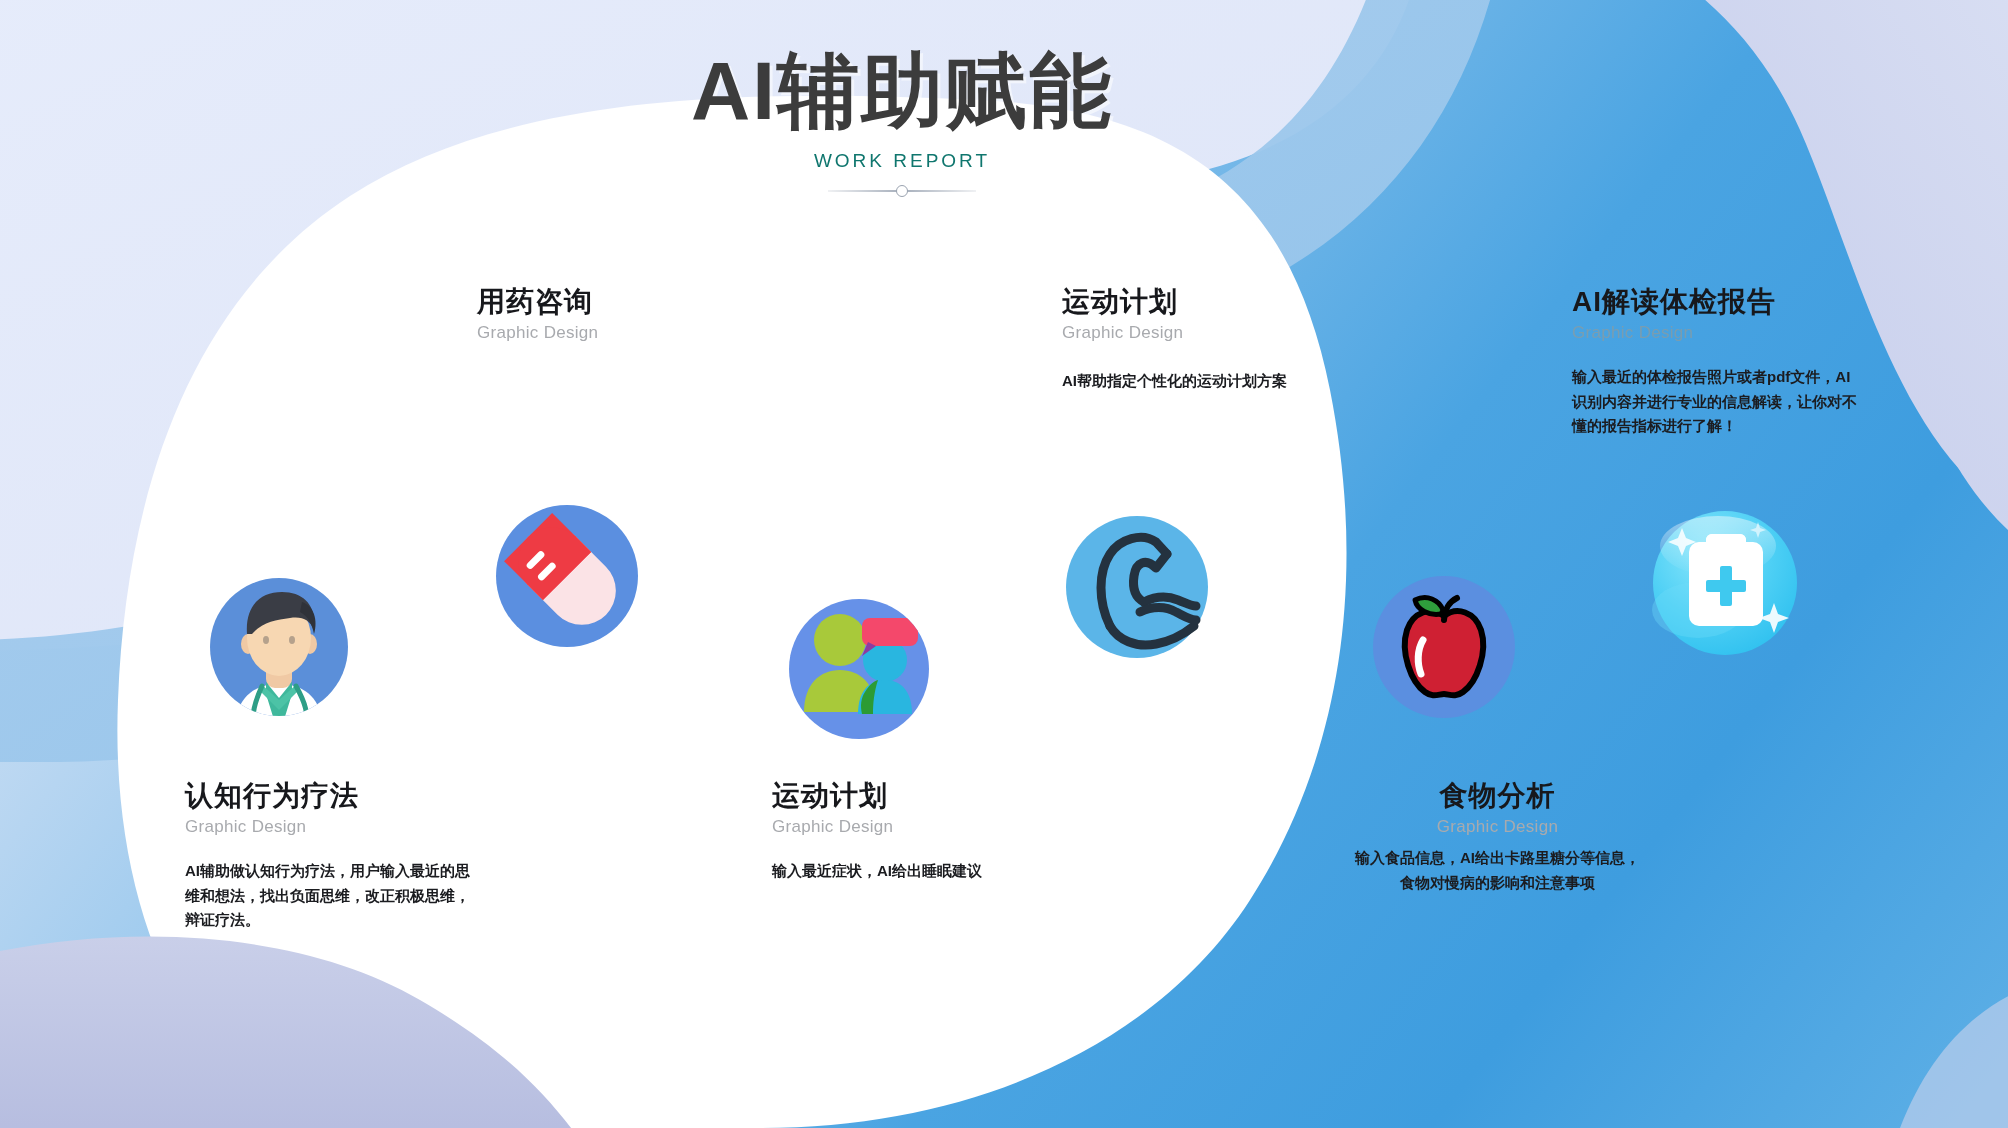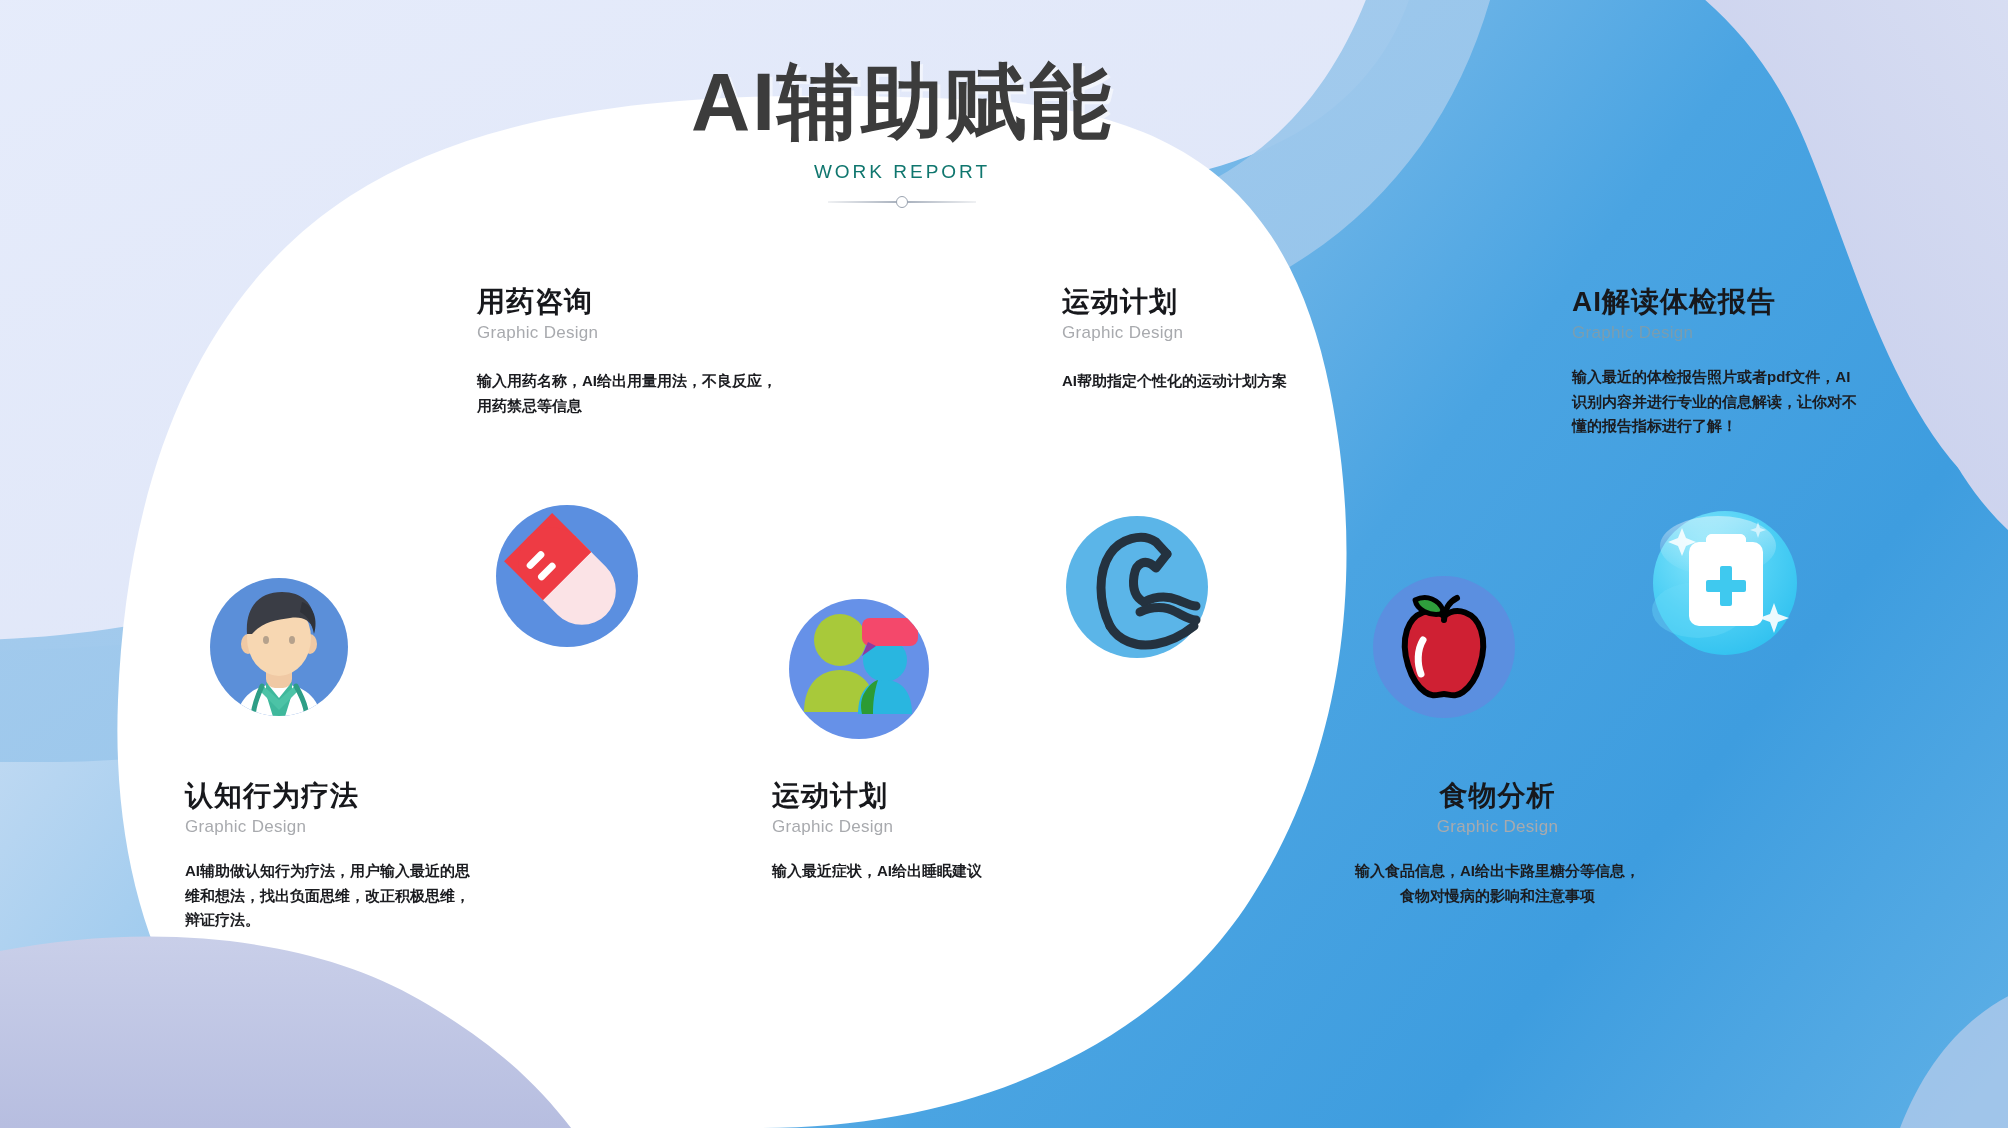--- a/index.html
+++ b/index.html
@@ -9,21 +9,21 @@
     background:#e9eefb;
   }
   .stage{position:absolute;inset:0;overflow:hidden;}
 
   
   .bg-base{position:absolute;inset:0;
     background:linear-gradient(128deg,#dce6f7 0%,#cfe0f4 14%,#8dc3ec 38%,#4aa4e2 62%,#3e9ddf 80%,#5fb0e6 100%);}
   .bg-svg{position:absolute;inset:0;width:2008px;height:1128px;}
 
   
-  .header{position:absolute;left:0;top:59px;width:1804px;text-align:center;z-index:40;}
+  .header{position:absolute;left:0;top:48px;width:1804px;text-align:center;z-index:40;}
   .title{
     font-size:82px;font-weight:bold;color:#3c3c3c;letter-spacing:2px;line-height:1.05;
     text-shadow:3px 3px 0 rgba(255,255,255,.55);
     margin:0;
   }
   .subtitle{
     margin-top:16px;font-size:19px;letter-spacing:3px;color:#0f766e;font-weight:normal;
   }
   .divider{
     margin:12px auto 0;width:148px;height:14px;position:relative;
@@ -105,24 +105,20 @@
     <div class="subtitle">WORK REPORT</div>
     <div class="divider">
       <div class="ln"></div>
       <div class="dot"></div>
     </div>
   </div>
 
   <div class="block" style="left:477px;top:286px;">
     <h2 class="b-title">用药咨询</h2>
     <div class="b-sub">Graphic Design</div>
-    <div class="b-desc">
-      <div>输入用药名称，AI给出用量用法，不良反应，</div>
-      <div>用药禁忌等信息</div>
-    </div>
   </div>
 
   <div class="block" style="left:1062px;top:286px;">
     <h2 class="b-title">运动计划</h2>
     <div class="b-sub">Graphic Design</div>
     <div class="b-desc">
       <div>AI帮助指定个性化的运动计划方案</div>
     </div>
   </div>
 
@@ -150,21 +146,21 @@
     <h2 class="b-title">运动计划</h2>
     <div class="b-sub">Graphic Design</div>
     <div class="b-desc" style="margin-top:22px;">
       <div>输入最近症状，AI给出睡眠建议</div>
     </div>
   </div>
 
   <div class="block" style="left:1355px;top:780px;text-align:center;">
     <h2 class="b-title">食物分析</h2>
     <div class="b-sub">Graphic Design</div>
-    <div class="b-desc" style="margin-top:22px;">
+    <div class="b-desc" style="margin-top:9px;">
       <div>输入食品信息，AI给出卡路里糖分等信息，</div>
       <div>食物对慢病的影响和注意事项</div>
     </div>
   </div>
 
   <div class="icon-wrap" style="left:190px;top:558px;">
     <svg width="178" height="178" viewBox="0 0 178 178">
       <clipPath id="cD">
           <circle cx="89" cy="89" r="69"></circle>
         </clipPath>

